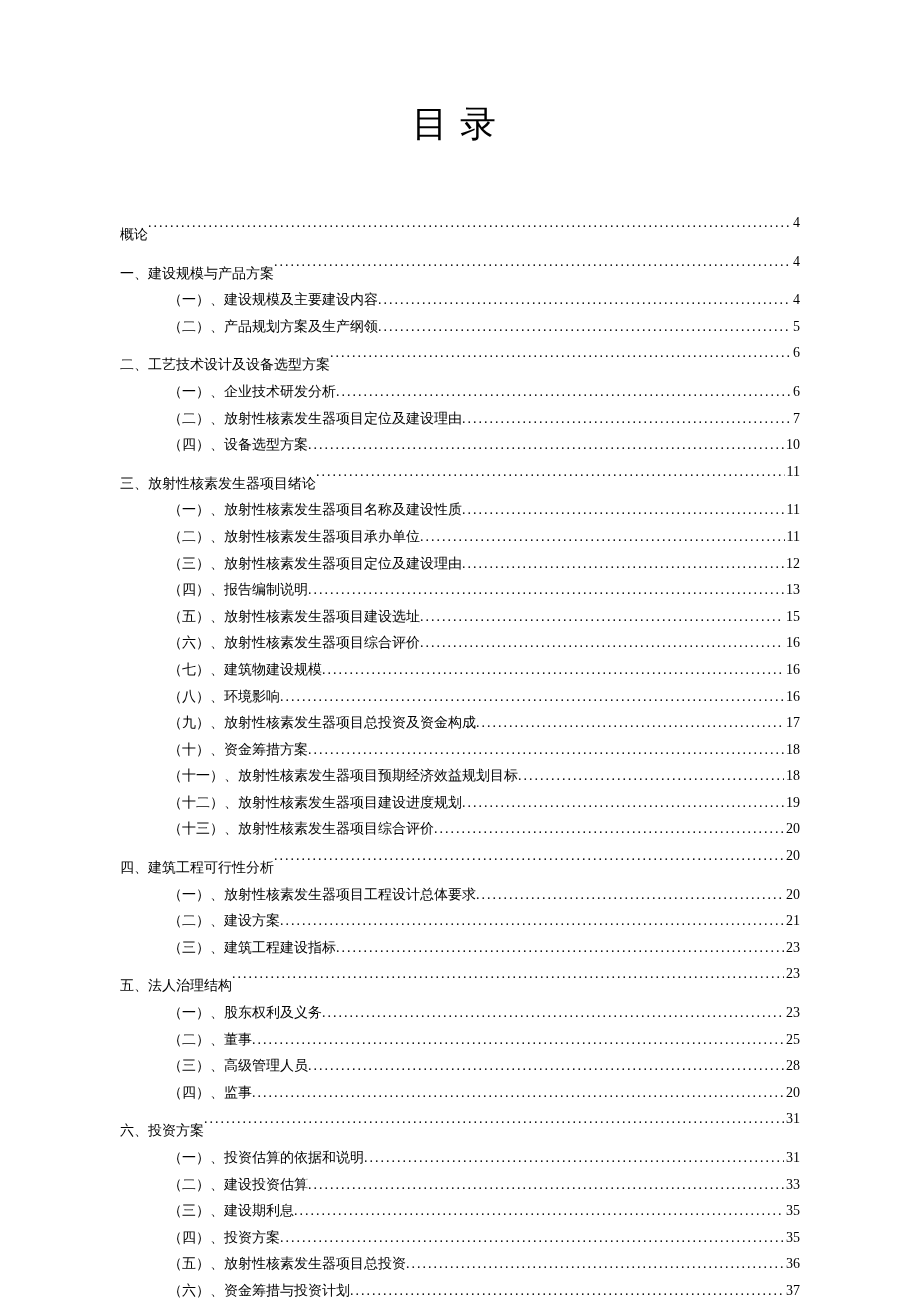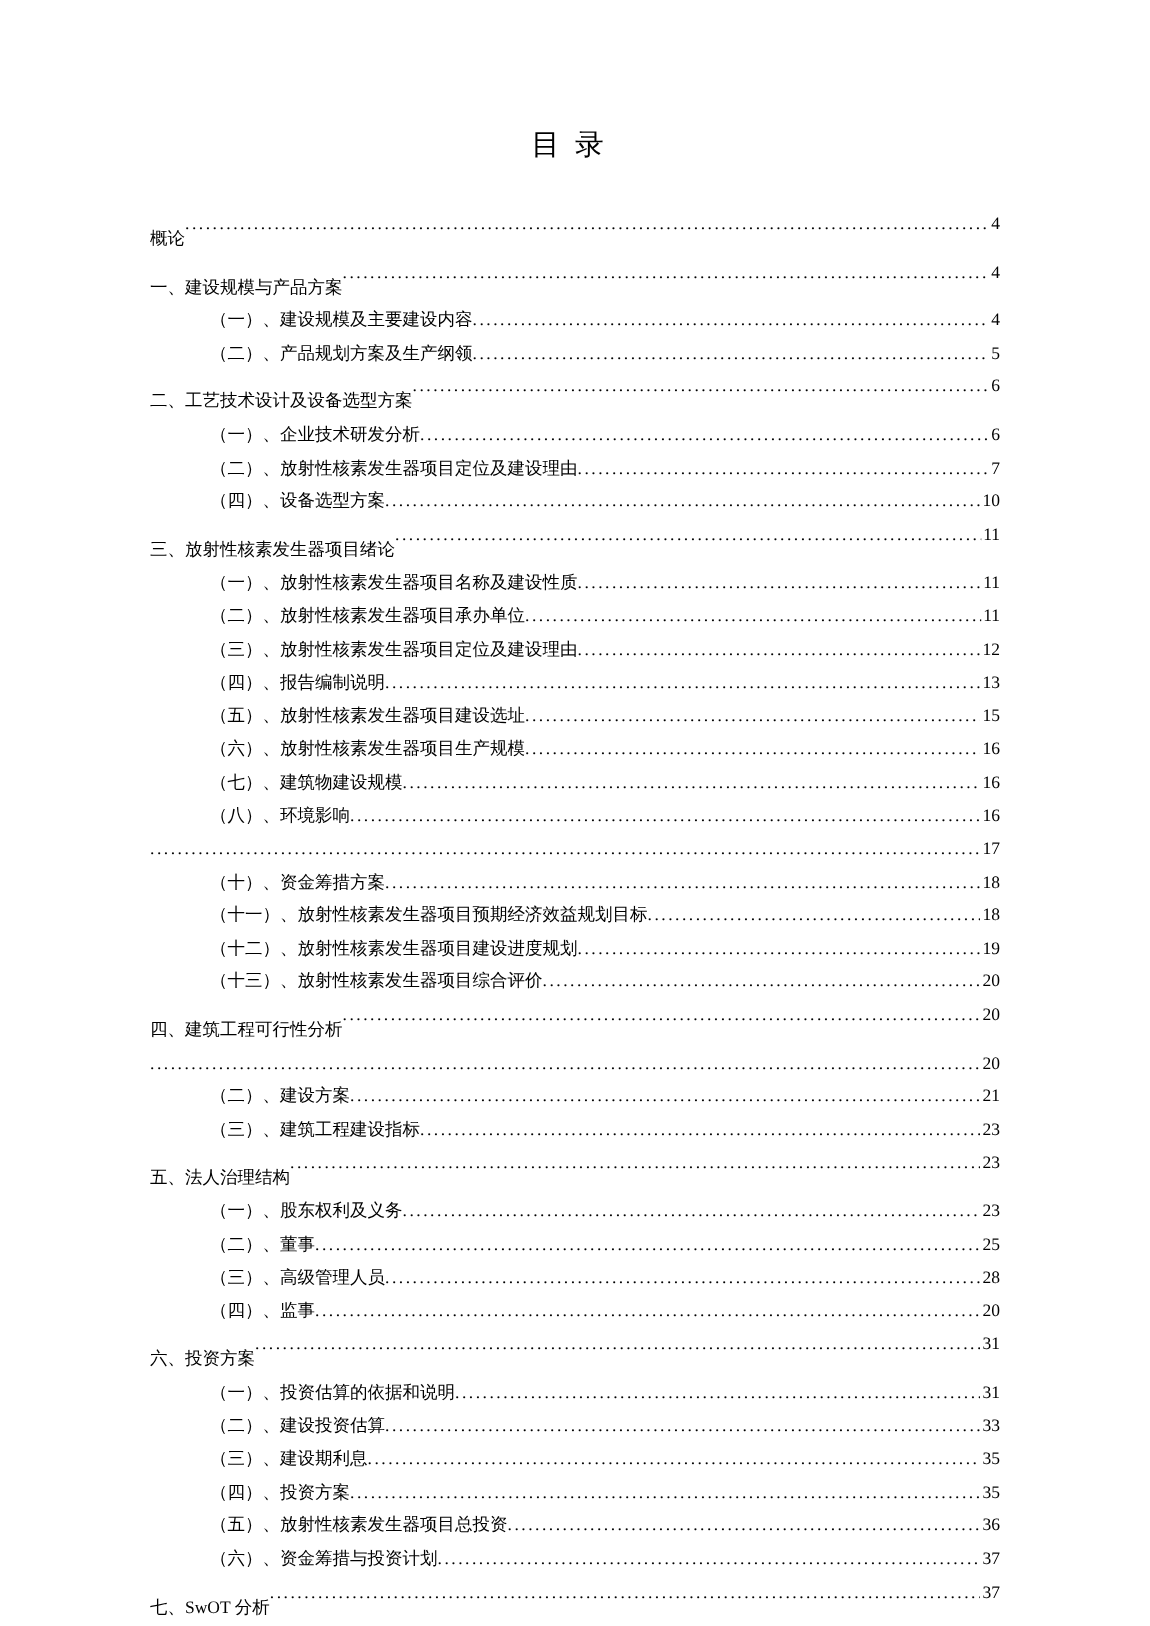--- a/index.html
+++ b/index.html
@@ -6,24 +6,24 @@
     body {
       width: 920px;
       height: 1301px;
       background: #fff;
       font-family: "SimSun", "宋体", serif;
       padding: 100px 120px 60px 120px;
       color: #000;
     }
     .title {
       text-align: center;
-      font-size: 23px;
+      font-size: 36px;
       font-weight: normal;
       letter-spacing: 12px;
-      margin-bottom: 36px;
+      margin-bottom: 61px;
       font-family: "SimSun", "宋体", serif;
     }
     .toc { font-size: 14px; line-height: 1.9; }
     .toc-row {
       display: flex;
       white-space: nowrap;
       overflow: hidden;
     }
     .toc-label { flex: 0 0 auto; }
     .toc-dots {
@@ -109,35 +109,36 @@
       <span class="toc-label lvl1">（四）、报告编制说明</span>
       <span class="toc-dots"></span>
       <span class="toc-page">13</span>
     </div>
     <div class="toc-row">
       <span class="toc-label lvl1">（五）、放射性核素发生器项目建设选址</span>
       <span class="toc-dots"></span>
       <span class="toc-page">15</span>
     </div>
     <div class="toc-row">
-      <span class="toc-label lvl1">（六）、放射性核素发生器项目生产规模</span>
+      <span class="toc-label lvl1">（六）、放射性核素发生器项目综合评价</span>
       <span class="toc-dots"></span>
       <span class="toc-page">16</span>
     </div>
     <div class="toc-row">
       <span class="toc-label lvl1">（七）、建筑物建设规模</span>
       <span class="toc-dots"></span>
       <span class="toc-page">16</span>
     </div>
     <div class="toc-row">
       <span class="toc-label lvl1">（八）、环境影响</span>
       <span class="toc-dots"></span>
       <span class="toc-page">16</span>
     </div>
     <div class="toc-row">
+      <span class="toc-label lvl1">（九）、放射性核素发生器项目总投资及资金构成</span>
       <span class="toc-dots"></span>
       <span class="toc-page">17</span>
     </div>
     <div class="toc-row">
       <span class="toc-label lvl1">（十）、资金筹措方案</span>
       <span class="toc-dots"></span>
       <span class="toc-page">18</span>
     </div>
     <div class="toc-row">
       <span class="toc-label lvl1">（十一）、放射性核素发生器项目预期经济效益规划目标</span>
@@ -153,20 +154,21 @@
       <span class="toc-label lvl1">（十三）、放射性核素发生器项目综合评价</span>
       <span class="toc-dots"></span>
       <span class="toc-page">20</span>
     </div>
     <div class="toc-row">
       <span class="toc-label lvl0">四、建筑工程可行性分析</span>
       <span class="toc-dots"></span>
       <span class="toc-page">20</span>
     </div>
     <div class="toc-row">
+      <span class="toc-label lvl1">（一）、放射性核素发生器项目工程设计总体要求</span>
       <span class="toc-dots"></span>
       <span class="toc-page">20</span>
     </div>
     <div class="toc-row">
       <span class="toc-label lvl1">（二）、建设方案</span>
       <span class="toc-dots"></span>
       <span class="toc-page">21</span>
     </div>
     <div class="toc-row">
       <span class="toc-label lvl1">（三）、建筑工程建设指标</span>

